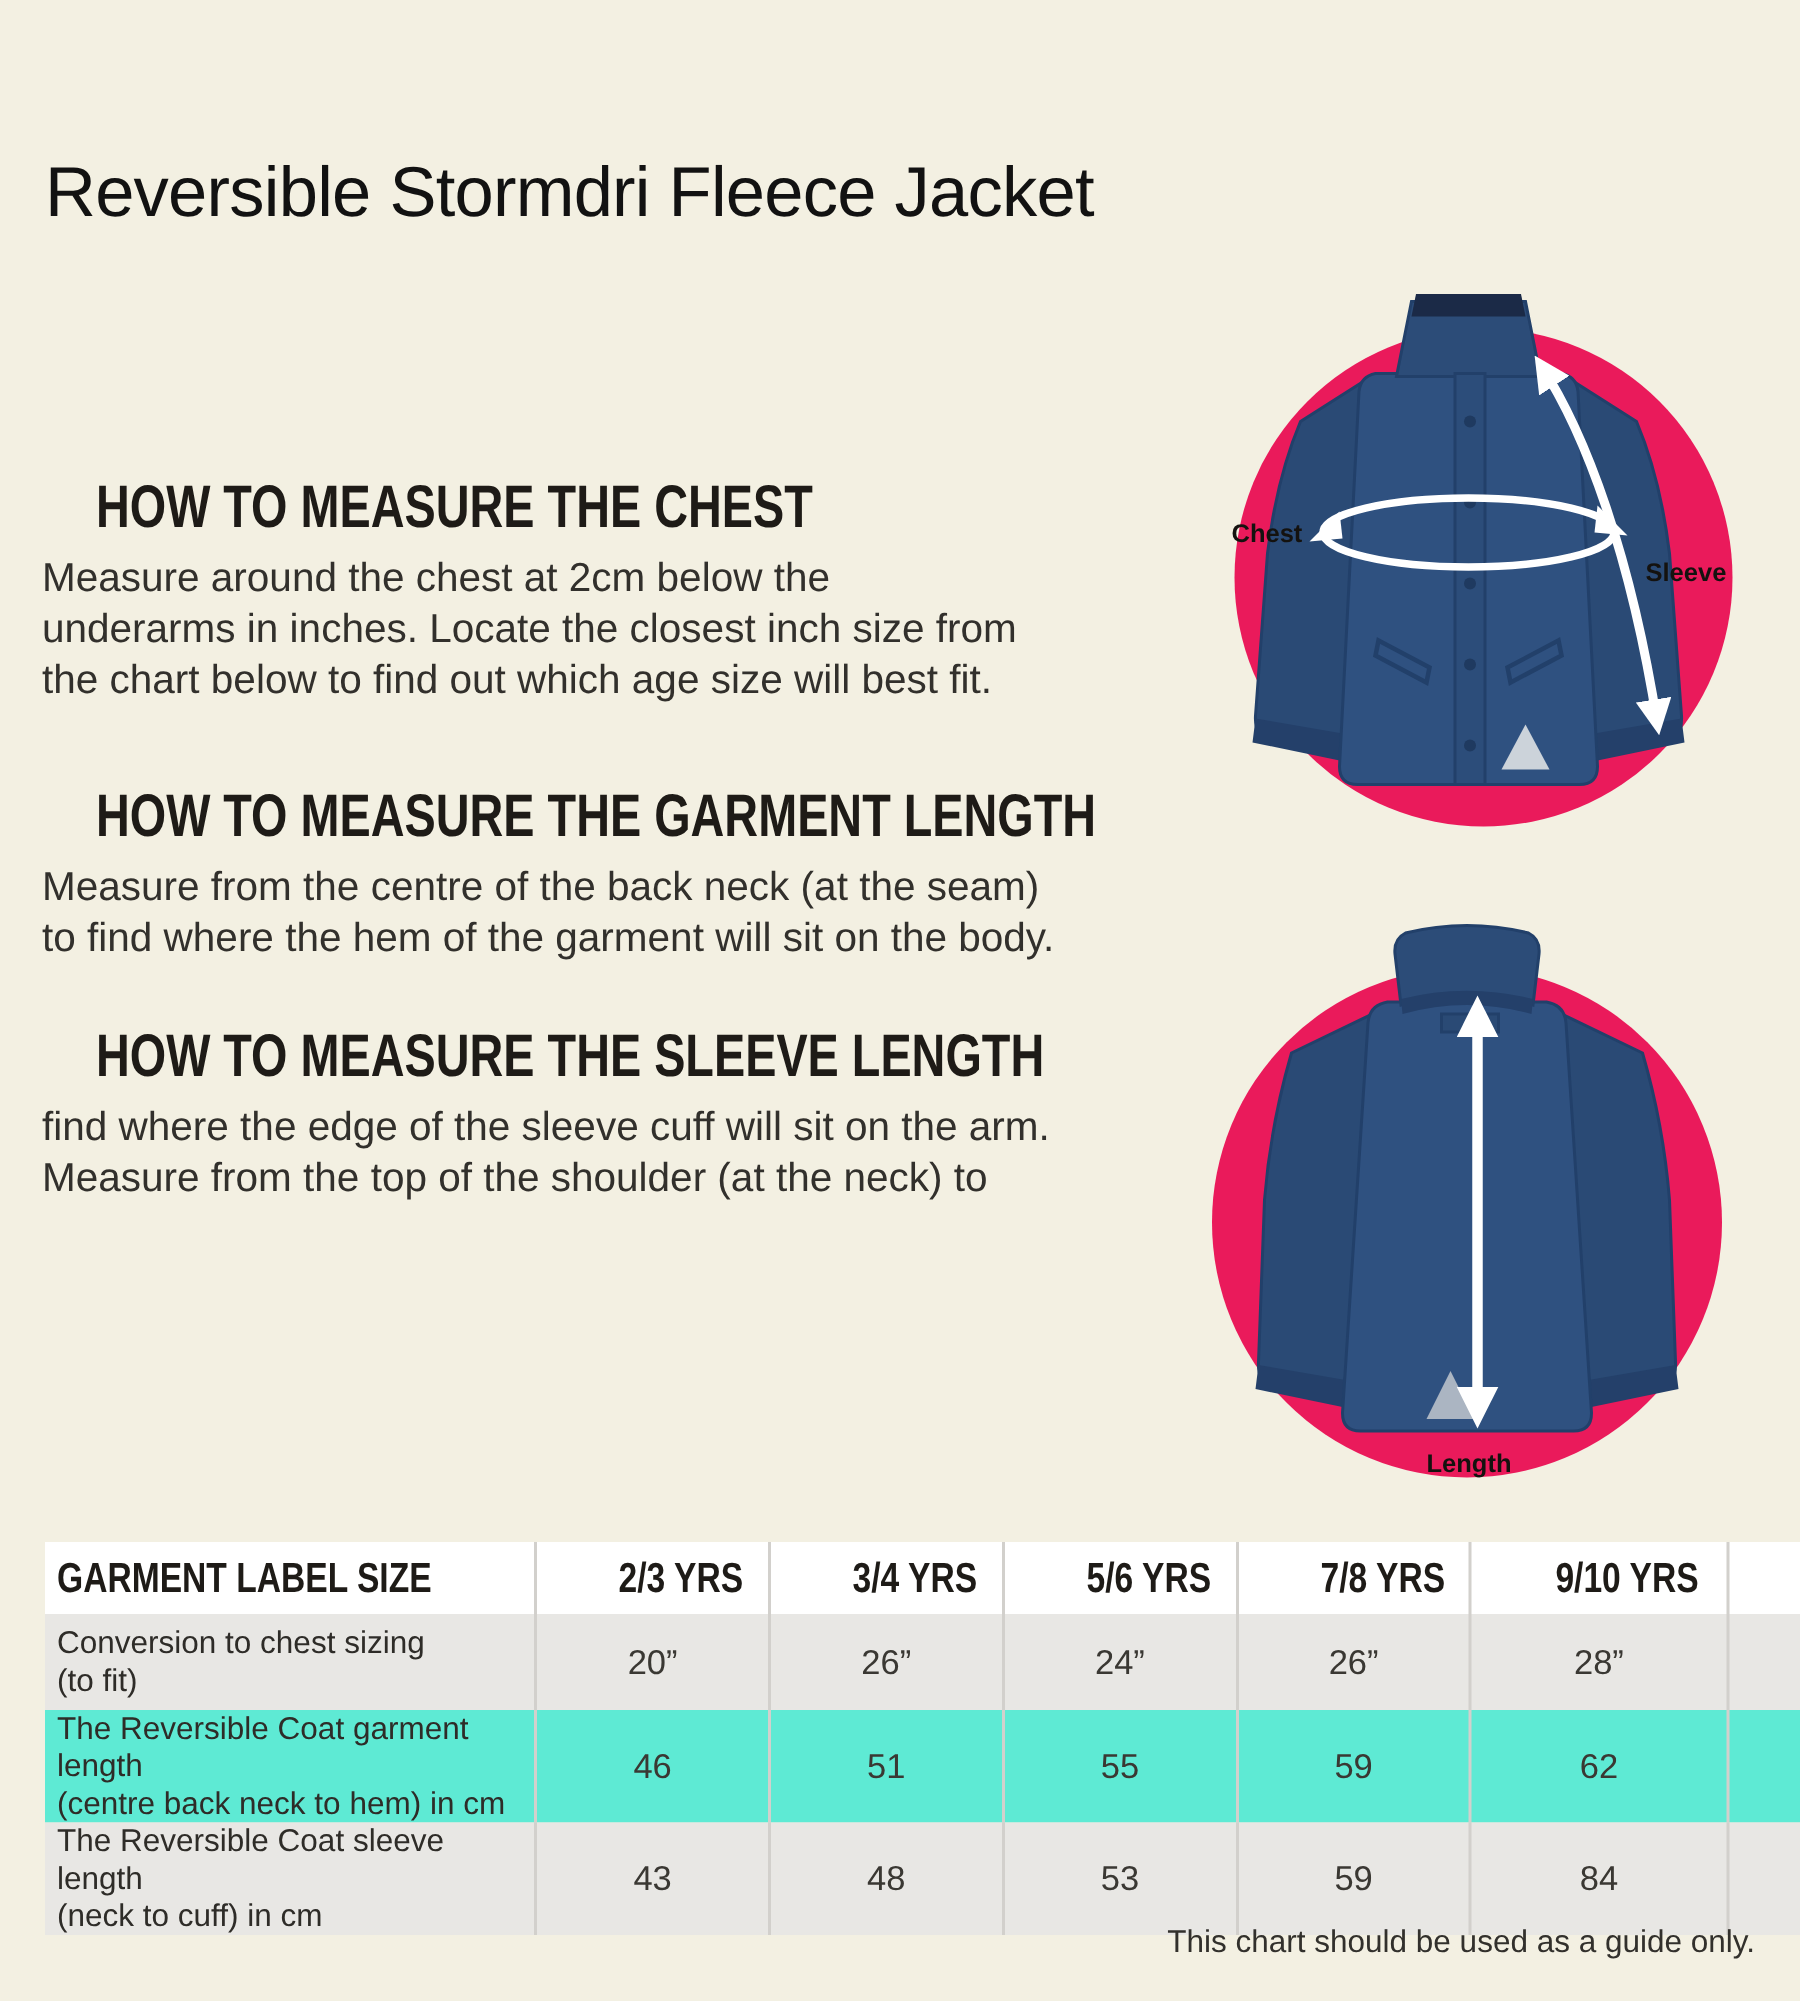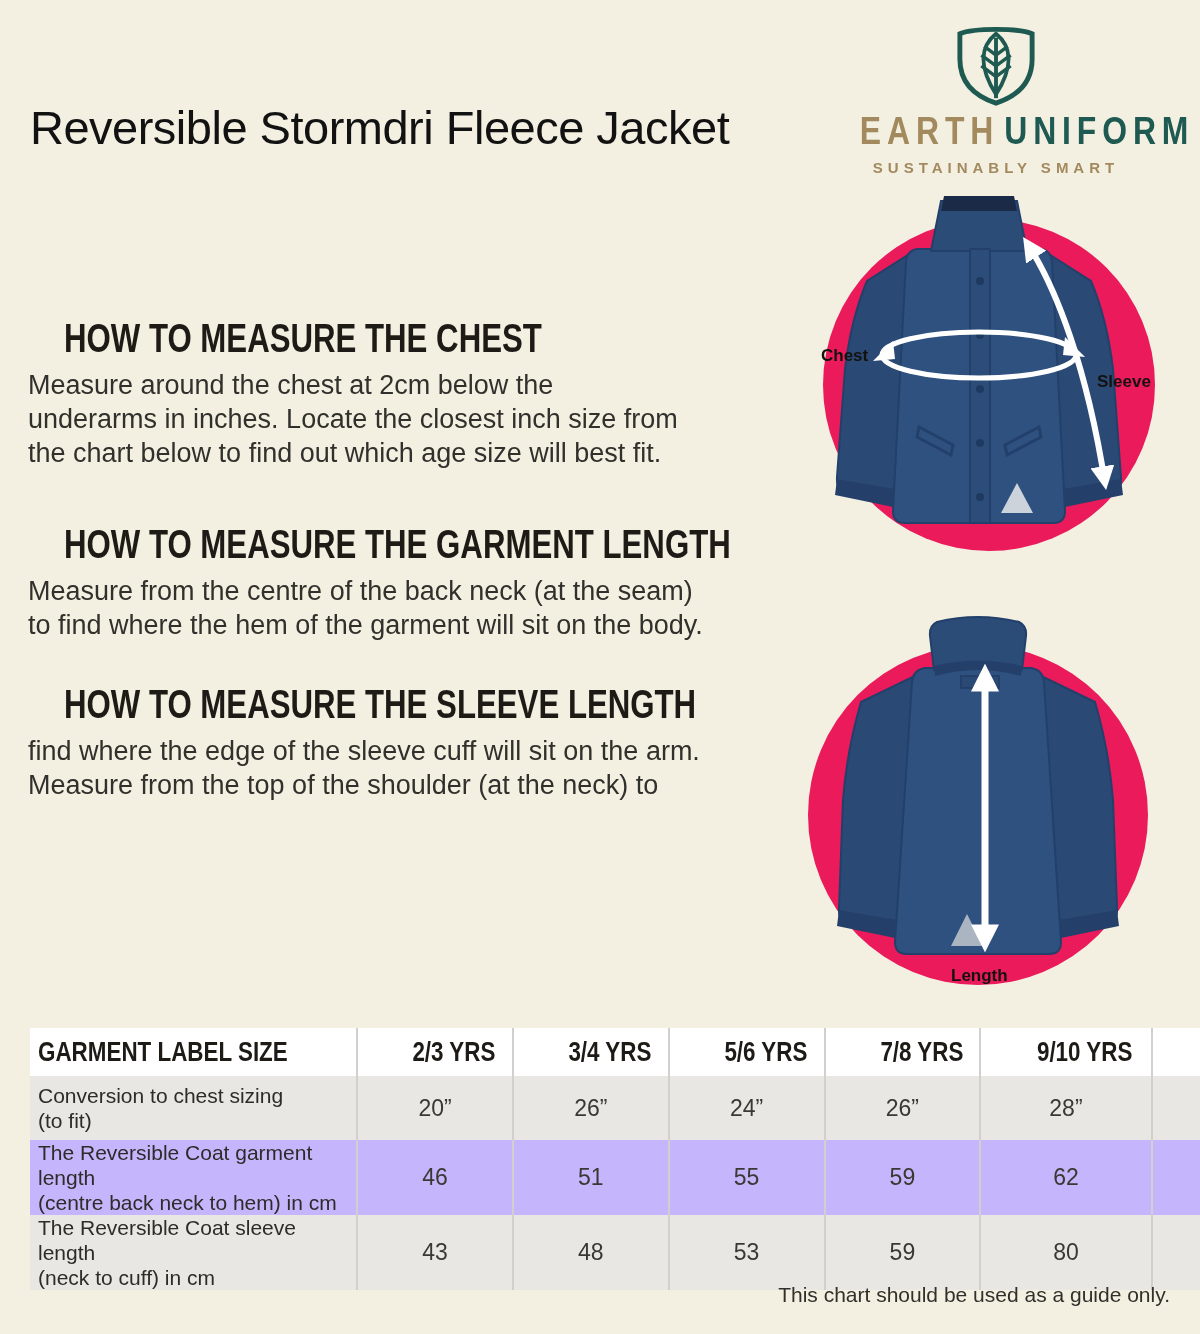--- a/index.html
+++ b/index.html
@@ -36,46 +36,36 @@
   .fig2 { left:789px; top:600px; }
   svg text.measure-label { font-family:"Liberation Sans", sans-serif; font-size:17px; font-weight:700; fill:#14120f; }
 
   
   .size-table { position:absolute; left:30px; top:1028px; width:1140px; border-collapse:collapse; }
   .size-table th, .size-table td { padding:0 6px; }
   .size-table th { background:#ffffff; height:48px; text-align:center; font-size:28px; font-weight:700; color:#1e1b17;padding-left:44px; }
   .size-table th.label-col { text-align:center; padding-left:8px; }
   .size-table th .cond-c { display:inline-block; transform:scaleX(0.8); transform-origin:50% 50%; white-space:nowrap; }
   .size-table th .cond-l { display:inline-block; transform:scaleX(0.8); transform-origin:0 50%; white-space:nowrap; }
-  .size-table td { height:64px; text-align:center; font-size:23px; color:#3a3833; background:#c4b5fd; }
+  .size-table td { height:64px; text-align:center; font-size:23px; color:#3a3833; background:#5eead4; }
   .size-table td.label-col { text-align:left; padding-left:8px; font-size:21px; color:#2e2c28; line-height:25px; }
   .size-table tr.gray td { background:#e8e7e4; }
   .size-table th + th, .size-table td + td { border-left:2px solid #d2d0cc; }
   .size-table .label-col { width:372px; }
 
   .footer-note { position:absolute; left:30px; top:1283px; width:1140px; text-align:right;
                  font-size:21px; color:#32302c; }
 </style>
 </head>
 <body>
 
 <div class="sheet">
 
   <div class="page-title">Reversible Stormdri Fleece Jacket</div>
 
-  <div class="logo">
-    <svg class="shield" width="88" height="82" viewBox="0 0 90 84">
-      <path d="M8,10 C22,4 68,4 82,10 L82,36 C82,61 66,74 45,81 C24,74 8,61 8,36 Z" fill="none" stroke="#1e5a51" stroke-width="5"></path>
-      <path d="M45,10 C60,22 64,42 45,72 C26,42 30,22 45,10 Z" fill="none" stroke="#1e5a51" stroke-width="4"></path>
-      <path d="M45,14 L45,76" stroke="#1e5a51" stroke-width="4"></path>
-      <path d="M45,32 L57,23 M45,43 L60,32 M45,54 L60,43 M45,32 L33,23 M45,43 L30,32 M45,54 L30,43" stroke="#1e5a51" stroke-width="3.5" fill="none"></path>
-    </svg>
-    <div class="wordmark"><span class="brand-earth">EARTH</span><span class="brand-uniform">UNIFORM</span></div>
-    <div class="tagline">SUSTAINABLY SMART</div>
-  </div>
 
   <div class="section sec1">
     <div class="sec-heading"><span class="cond">HOW TO MEASURE THE CHEST</span></div>
     <div class="sec-body">
       <div class="line">Measure around the chest at 2cm below the</div>
       <div class="line">underarms in inches. Locate the closest inch size from</div>
       <div class="line">the chart below to find out which age size will best fit.</div>
     </div>
   </div>
 
@@ -206,21 +196,21 @@
       </tr>
       <tr class="gray">
         <td class="label-col">
           <div>The Reversible Coat sleeve length</div>
           <div>(neck to cuff) in cm</div>
         </td>
         <td>43</td>
         <td>48</td>
         <td>53</td>
         <td>59</td>
-        <td>80</td>
+        <td>84</td>
         <td>70</td>
         <td>75</td>
       </tr>
     </tbody>
   </table>
 
   <div class="footer-note">This chart should be used as a guide only.</div>
 
 </div>
 

